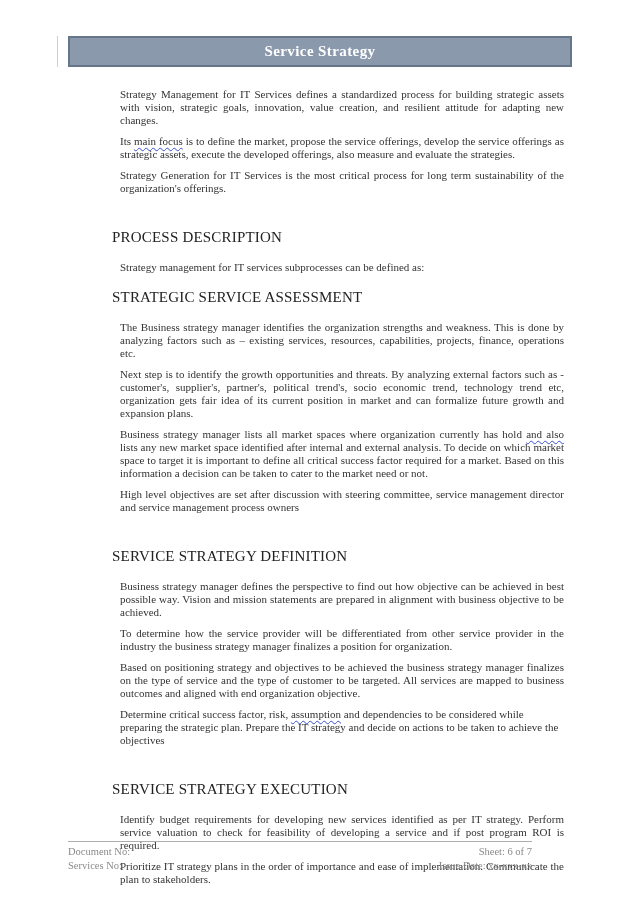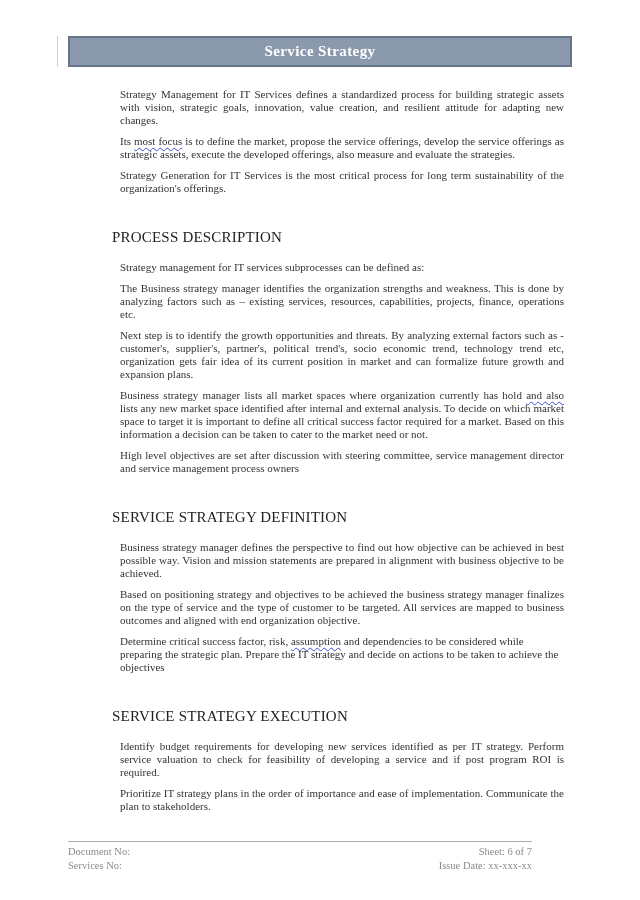--- a/index.html
+++ b/index.html
@@ -100,36 +100,38 @@
   <div class="banner-tick"></div>
 
   <div class="banner">
     <span class="banner-title">Service Strategy</span>
   </div>
 
   <div class="content">
     <div class="sections">
         <div class="section">
           <p class="para"><span>Strategy Management for IT Services defines a standardized process for building strategic assets with vision, strategic goals, innovation, value creation, and resilient attitude for adapting new changes.</span></p>
-          <p class="para"><span>Its </span><span class="squiggle">most focus</span><span> is to define the market, propose the service offerings, develop the service offerings as strategic assets, execute the developed offerings, also measure and evaluate the strategies.</span></p>
+          <p class="para"><span>Its </span><span class="squiggle">main focus</span><span> is to define the market, propose the service offerings, develop the service offerings as strategic assets, execute the developed offerings, also measure and evaluate the strategies.</span></p>
           <p class="para"><span>Strategy Generation for IT Services is the most critical process for long term sustainability of the organization's offerings.</span></p>
         </div>
         <div class="section">
           <h2 class="section-heading">PROCESS DESCRIPTION</h2>
           <p class="para"><span>Strategy management for IT services subprocesses can be defined as:</span></p>
         </div>
         <div class="section">
+          <h2 class="section-heading">STRATEGIC SERVICE ASSESSMENT</h2>
           <p class="para"><span>The Business strategy manager identifies the organization strengths and weakness. This is done by analyzing factors such as – existing services, resources, capabilities, projects, finance, operations etc.</span></p>
           <p class="para"><span>Next step is to identify the growth opportunities and threats. By analyzing external factors such as - customer's, supplier's, partner's, political trend's, socio economic trend, technology trend etc, organization gets fair idea of its current position in market and can formalize future growth and expansion plans.</span></p>
           <p class="para"><span>Business strategy manager lists all market spaces where organization currently has hold </span><span class="squiggle">and also</span><span> lists any new market space identified after internal and external analysis. To decide on which market space to target it is important to define all critical success factor required for a market. Based on this information a decision can be taken to cater to the market need or not.</span></p>
           <p class="para"><span>High level objectives are set after discussion with steering committee, service management director and service management process owners</span></p>
         </div>
         <div class="section">
           <h2 class="section-heading">SERVICE STRATEGY DEFINITION</h2>
           <p class="para"><span>Business strategy manager defines the perspective to find out how objective can be achieved in best possible way. Vision and mission statements are prepared in alignment with business objective to be achieved.</span></p>
+          <p class="para"><span>To determine how the service provider will be differentiated from other service provider in the industry the business strategy manager finalizes a position for organization.</span></p>
           <p class="para"><span>Based on positioning strategy and objectives to be achieved the business strategy manager finalizes on the type of service and the type of customer to be targeted. All services are mapped to business outcomes and aligned with end organization objective.</span></p>
           <p class="para left"><span>Determine critical success factor, risk, </span><span class="squiggle">assumption</span><span> and dependencies to be considered while preparing the strategic plan. Prepare the IT strategy and decide on actions to be taken to achieve the objectives</span></p>
         </div>
         <div class="section">
           <h2 class="section-heading">SERVICE STRATEGY EXECUTION</h2>
           <p class="para"><span>Identify budget requirements for developing new services identified as per IT strategy. Perform service valuation to check for feasibility of developing a service and if post program ROI is required.</span></p>
           <p class="para"><span>Prioritize IT strategy plans in the order of importance and ease of implementation. Communicate the plan to stakeholders.</span></p>
         </div>
       </div>
   </div>

